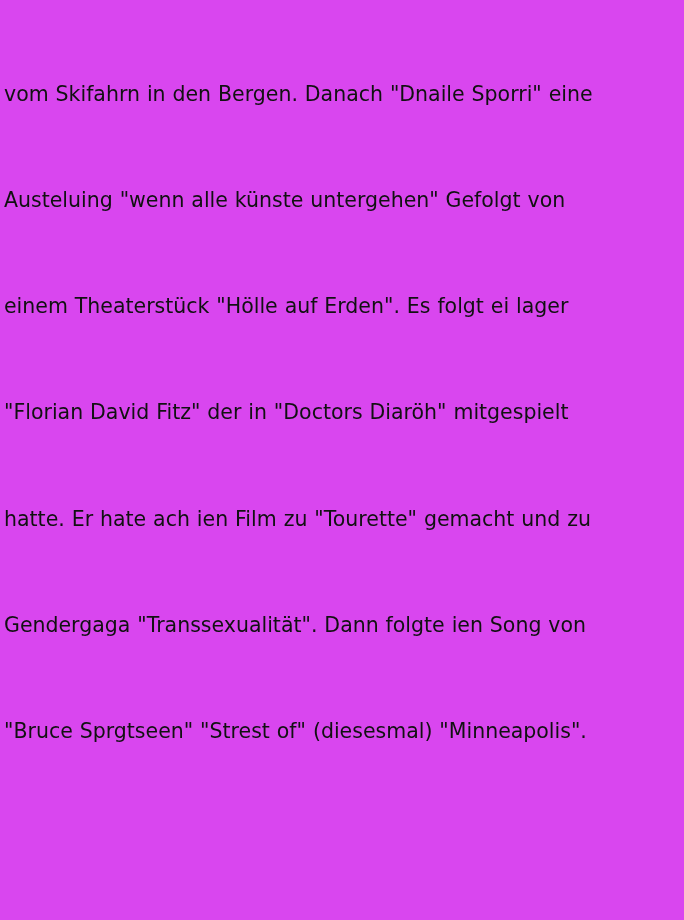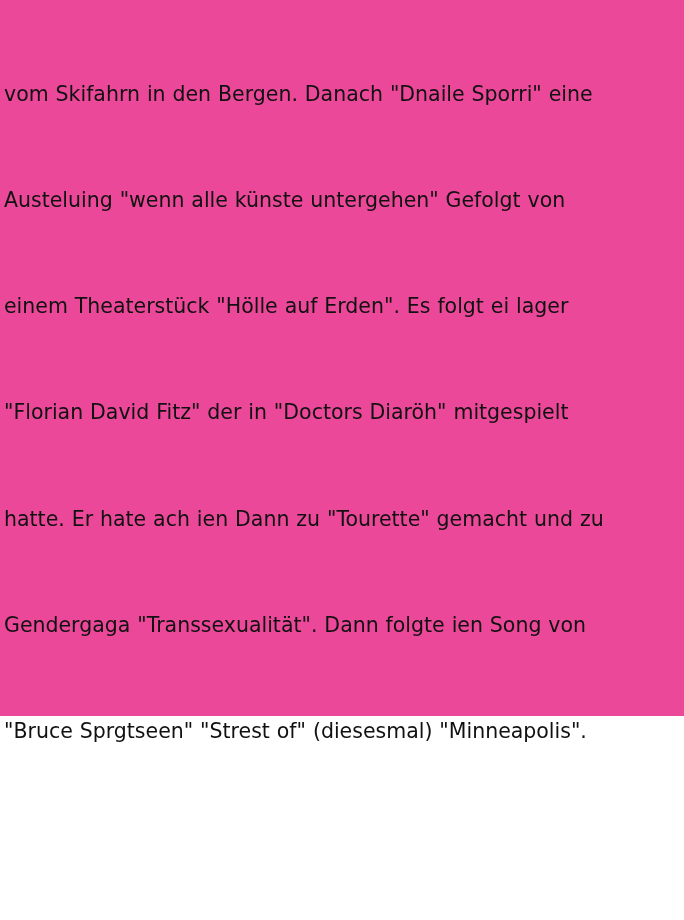--- a/index.html
+++ b/index.html
@@ -9,23 +9,23 @@
   }
   body {
     width: 684px;
     height: 920px;
     overflow: hidden;
     font-family: "DejaVu Sans", sans-serif;
   }
   #document-page {
     box-sizing: border-box;
     width: 684px;
-    height: 716px;
+    height: 920px;
     padding: 6px 8px 0 4px;
-    background: #ec4899;
+    background: #d946ef;
   }
   .text-body {
     color: #111111;
     font-size: 20.5px;
     line-height: 35.4px;
     letter-spacing: 0.0px;
     word-spacing: 0.4px;
     white-space: pre-wrap;
   }
   .text-line {
@@ -36,21 +36,21 @@
 </style>
 </head>
 <body>
 
 <div id="document-page">
   <div class="text-body">
     <span class="text-line">vom Skifahrn in den Bergen. Danach "Dnaile Sporri" eine</span>
     <span class="text-line">Austeluing "wenn alle künste untergehen" Gefolgt von</span>
     <span class="text-line">einem Theaterstück "Hölle auf Erden". Es folgt ei lager</span>
     <span class="text-line">"Florian David Fitz" der in "Doctors Diaröh" mitgespielt</span>
-    <span class="text-line">hatte. Er hate ach ien Dann zu "Tourette" gemacht und zu</span>
+    <span class="text-line">hatte. Er hate ach ien Film zu "Tourette" gemacht und zu</span>
     <span class="text-line">Gendergaga "Transsexualität". Dann folgte ien Song von</span>
     <span class="text-line">"Bruce Sprgtseen" "Strest of" (diesesmal) "Minneapolis".</span>
     
     
     
     
     
     
     
     

